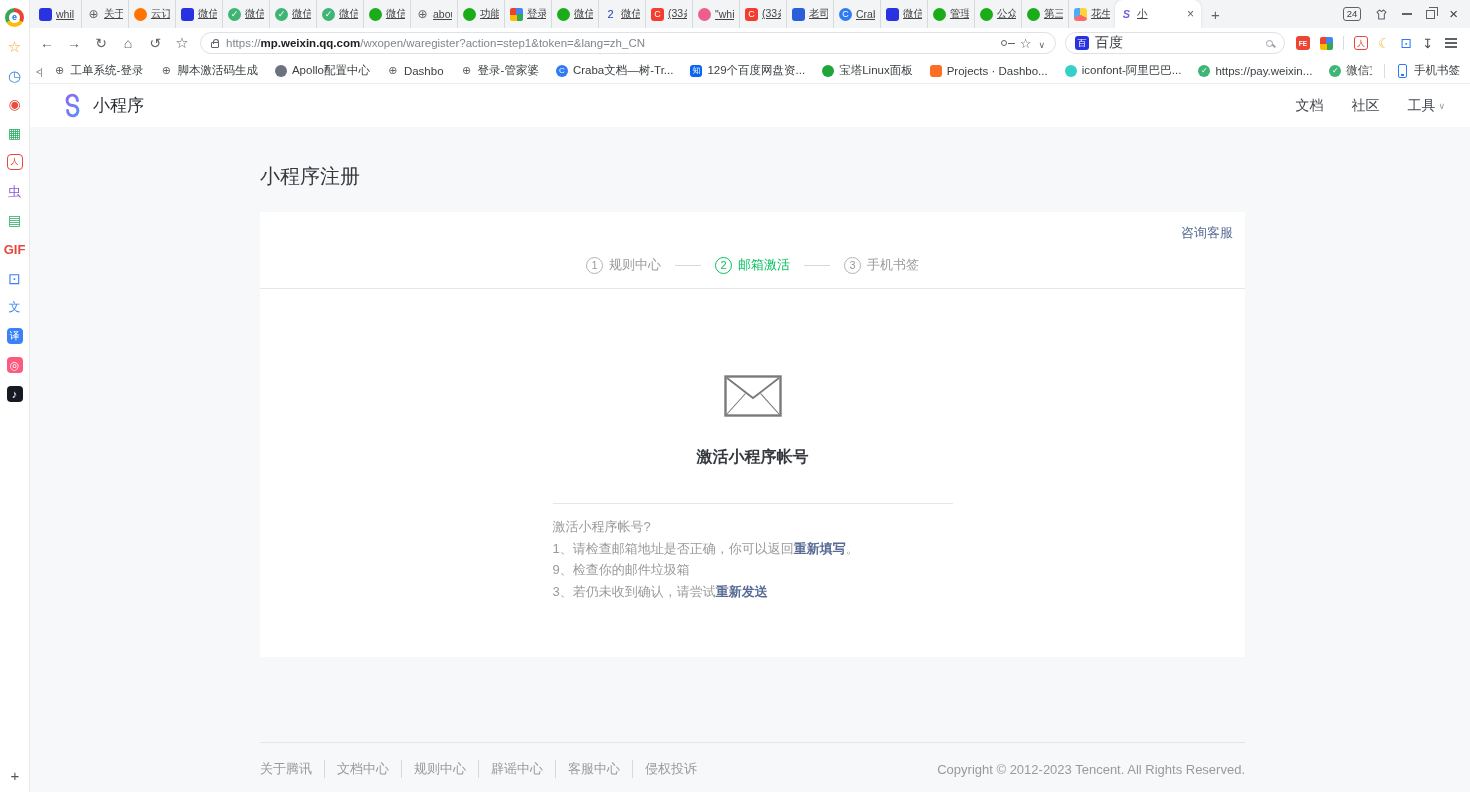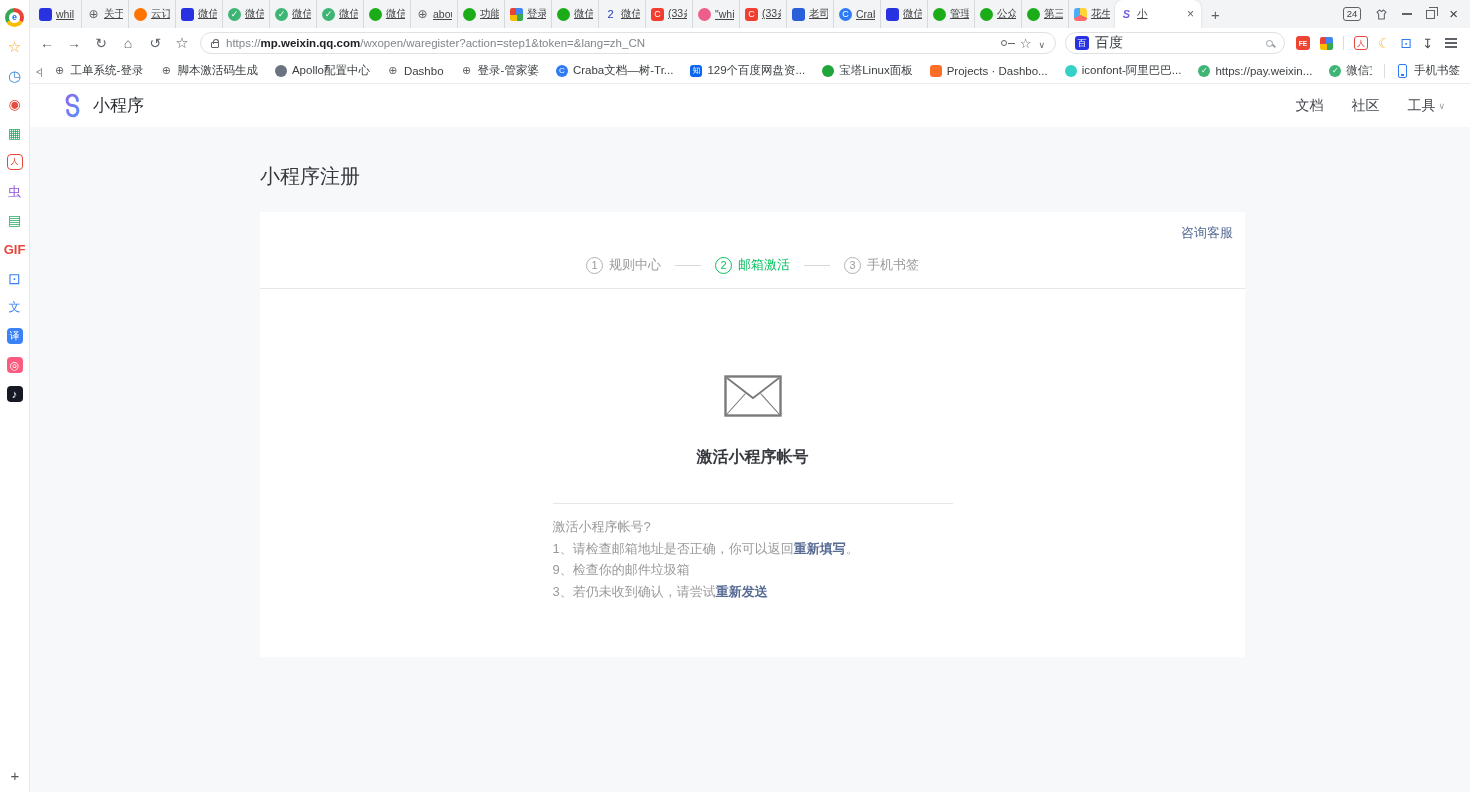--- a/index.html
+++ b/index.html
@@ -474,17 +474,30 @@
                 <ul>
                   <li data-name="help-item"><span>1、请检查邮箱地址是否正确，你可以返回</span><a class="hl" data-name="help-link">重新填写</a><span>。</span></li>
                     <li data-name="help-item"><span>9、检查你的邮件垃圾箱</span><span></span></li>
                     <li data-name="help-item"><span>3、若仍未收到确认，请尝试</span><a class="hl" data-name="help-link">重新发送</a><span></span></li>
                 </ul>
               </div>
             </div>
           </section>
         </div>
 
+        <footer class="page-footer" data-name="page-footer">
+          <div class="container f-inner">
+            <ul class="f-links" data-name="footer-links">
+              <li data-name="footer-link">关于腾讯</li>
+                <li data-name="footer-link">文档中心</li>
+                <li data-name="footer-link">规则中心</li>
+                <li data-name="footer-link">辟谣中心</li>
+                <li data-name="footer-link">客服中心</li>
+                <li data-name="footer-link">侵权投诉</li>
+            </ul>
+            <div class="copyright" data-name="copyright">Copyright © 2012-2023 Tencent. All Rights Reserved.</div>
+          </div>
+        </footer>
       </div>
     </div>
 
   </div>
 </div>
 
 </body></html>

